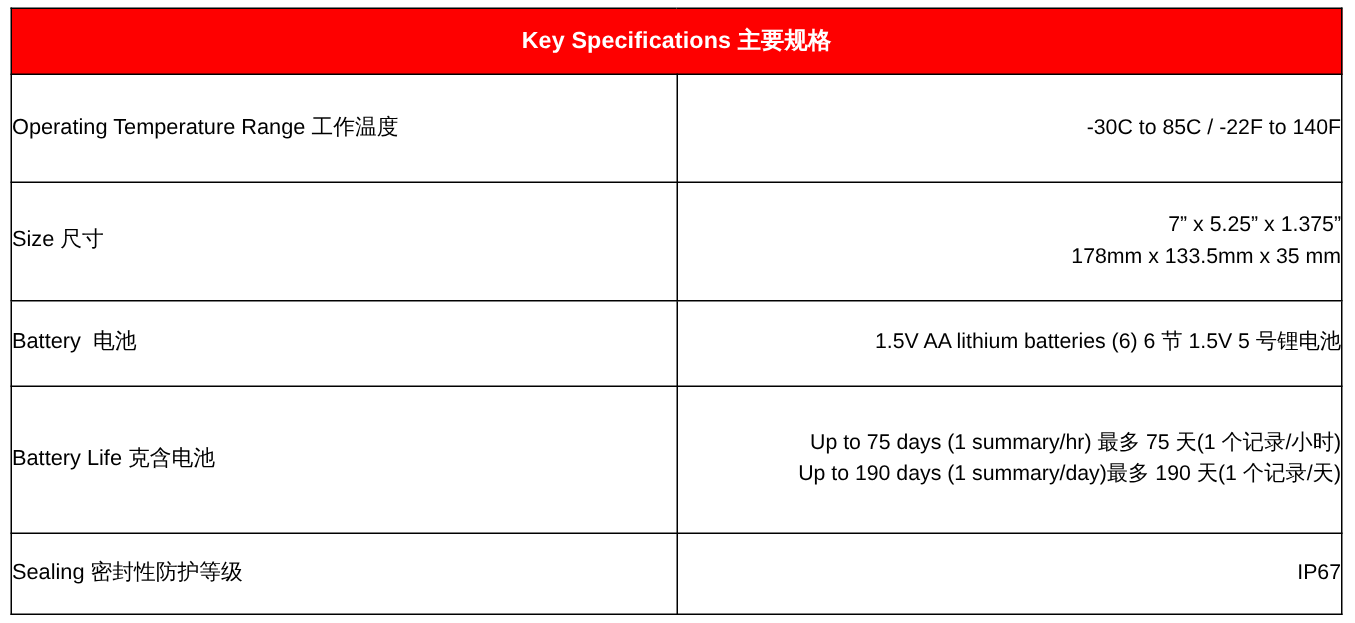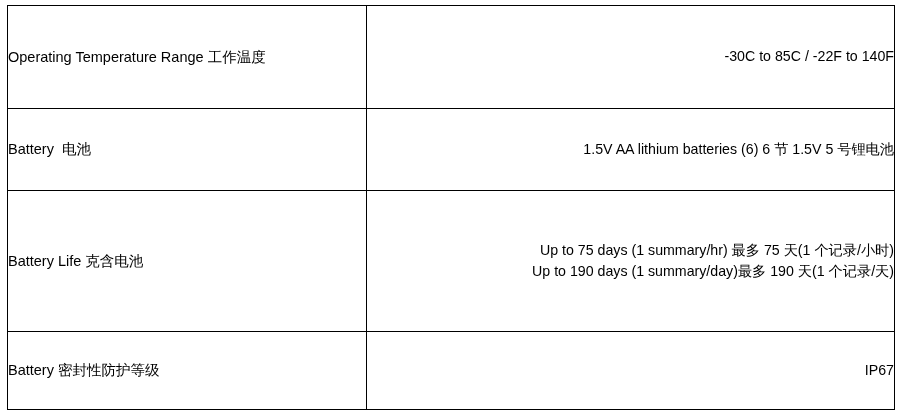--- a/index.html
+++ b/index.html
@@ -66,32 +66,40 @@
   .r-batterylife { height: 68px; }
   .r-sealing { height: 38px; }
   .r-comms { height: 62px; }
 </style>
 </head>
 <body>
 
 <div id="spec-table-wrap">
   <table class="spec-table">
     <tbody>
+      <tr>
+        <td class="header-cell" colspan="2">Key Specifications 主要规格</td>
+      </tr>
       <tr class="r-temp">
         <td class="label-cell">Operating Temperature Range 工作温度</td>
         <td class="value-cell">-30C to 85C / -22F to 140F</td>
+      </tr>
+      <tr class="r-size">
+        <td class="label-cell">Size 尺寸</td>
+        <td class="value-cell">7” x 5.25” x 1.375”
+178mm x 133.5mm x 35 mm</td>
       </tr>
       <tr class="r-battery">
         <td class="label-cell">Battery  电池</td>
         <td class="value-cell">1.5V AA lithium batteries (6)  6 节 1.5V 5 号锂电池</td>
       </tr>
       <tr class="r-batterylife">
         <td class="label-cell">Battery Life 克含电池</td>
         <td class="value-cell">Up to 75 days (1 summary/hr) 最多 75 天(1 个记录/小时)
 Up to 190 days (1 summary/day)最多 190 天(1 个记录/天)</td>
       </tr>
       <tr class="r-sealing">
-        <td class="label-cell">Battery 密封性防护等级</td>
+        <td class="label-cell">Sealing 密封性防护等级</td>
         <td class="value-cell">IP67</td>
       </tr>
     </tbody>
   </table>
 </div>
 
 </body></html>

